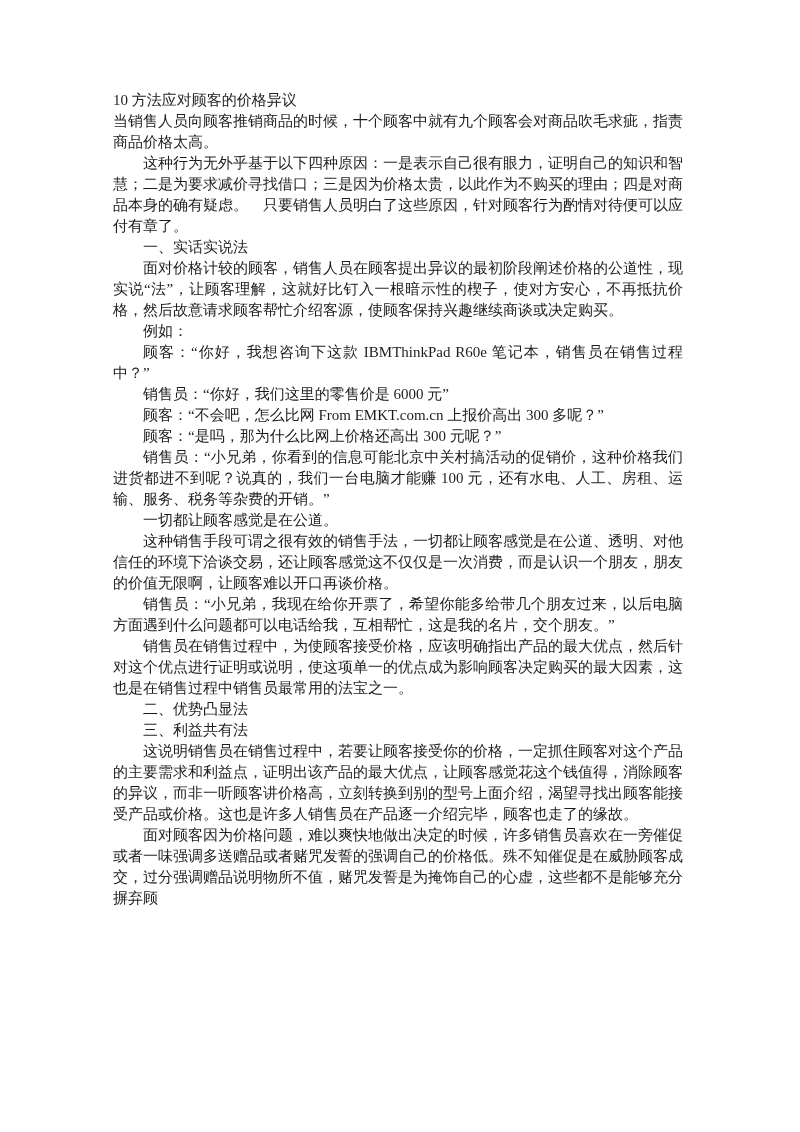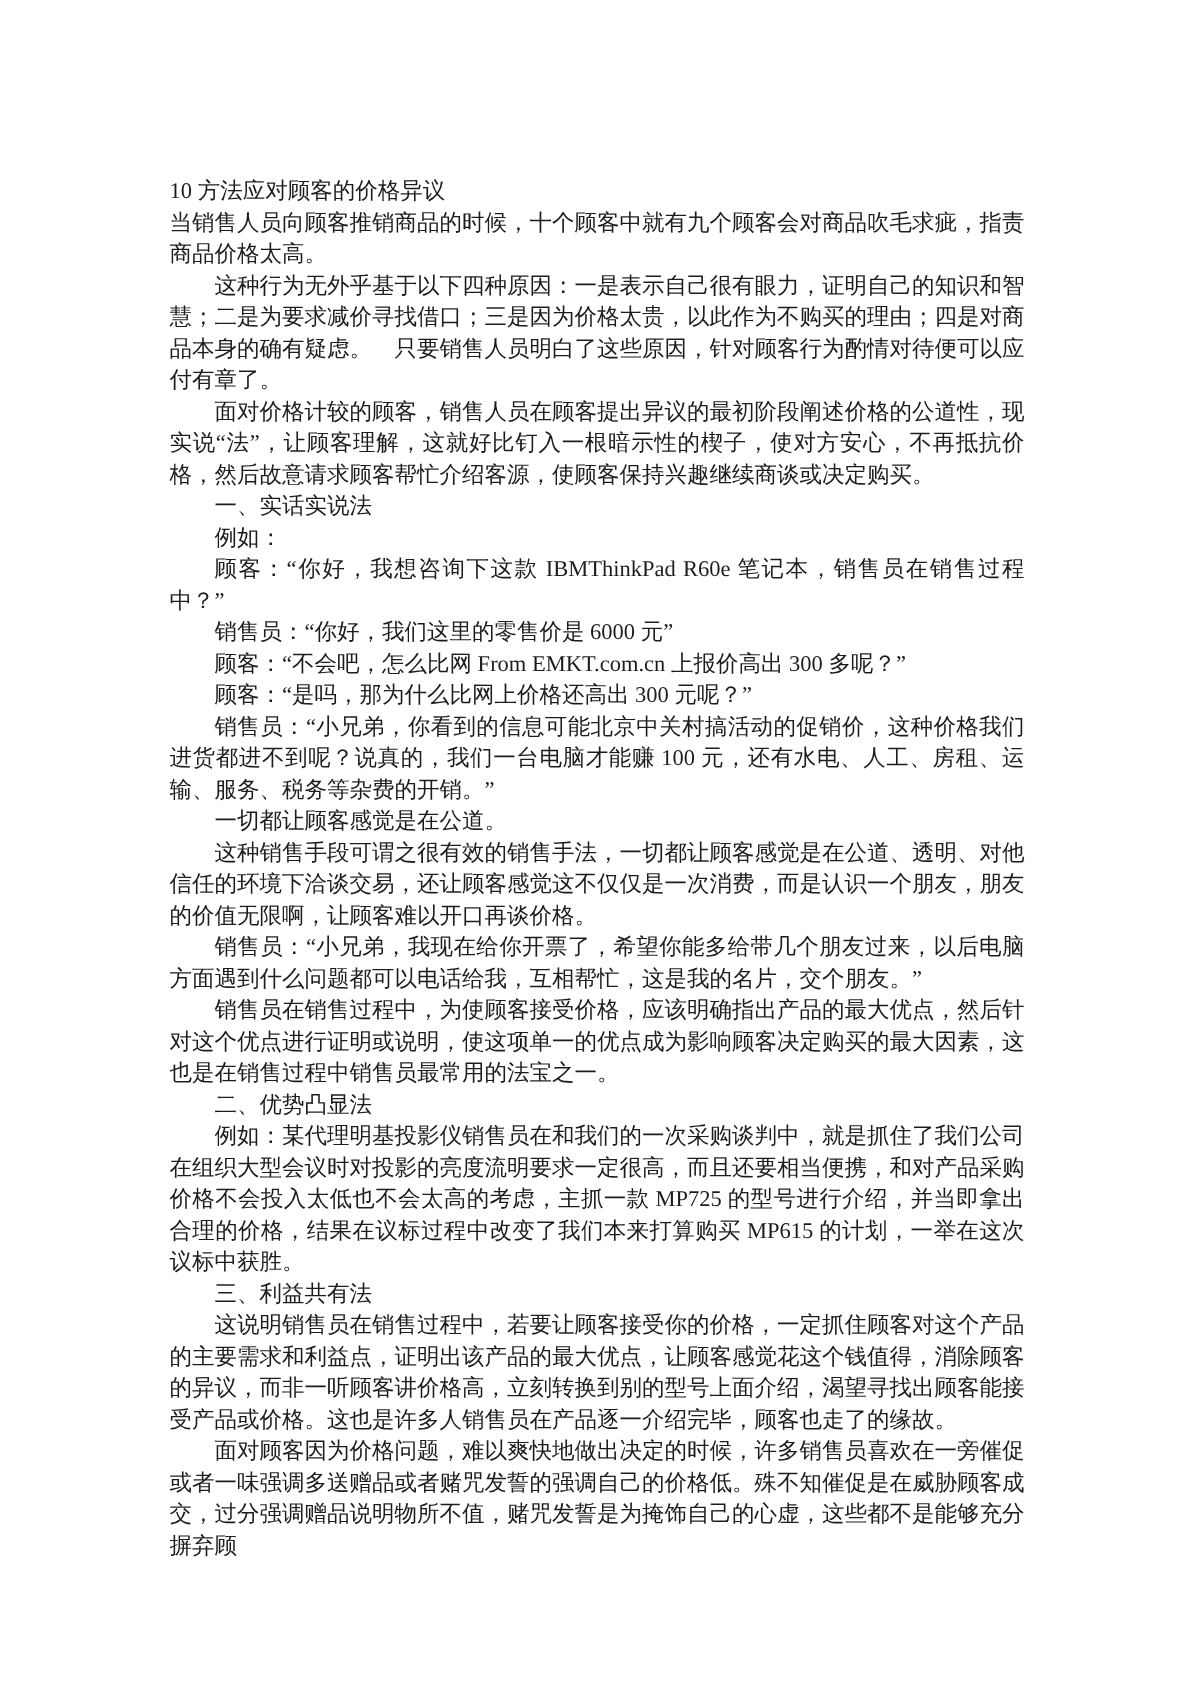--- a/index.html
+++ b/index.html
@@ -17,52 +17,50 @@
   }
   .doc {
     position: absolute;
     left: 113px;
     top: 90px;
     width: 570px;
     font-size: 15px;
     line-height: 21px;
     color: #1c1c1c;
     text-align: justify;
-    margin-top: 28px;
   }
   .doc p {
     margin: 0;
     padding: 0;
     text-indent: 2em;
   }
   .doc p.no-indent {
     text-indent: 0;
   }
 </style>
 </head>
 <body>
 
 <div class="page" style="background: rgb(255, 255, 255);">
   <div class="doc" style="color: rgb(28, 28, 28);">
     <p class="no-indent">10 方法应对顾客的价格异议</p>
     <div>
         <p class="no-indent">当销售人员向顾客推销商品的时候，十个顾客中就有九个顾客会对商品吹毛求疵，指责商品价格太高。</p>
         <p>这种行为无外乎基于以下四种原因：一是表示自己很有眼力，证明自己的知识和智慧；二是为要求减价寻找借口；三是因为价格太贵，以此作为不购买的理由；四是对商品本身的确有疑虑。　只要销售人员明白了这些原因，针对顾客行为酌情对待便可以应付有章了。</p>
+        <p>一、实话实说法</p>
         <p>面对价格计较的顾客，销售人员在顾客提出异议的最初阶段阐述价格的公道性，现实说“法”，让顾客理解，这就好比钉入一根暗示性的楔子，使对方安心，不再抵抗价格，然后故意请求顾客帮忙介绍客源，使顾客保持兴趣继续商谈或决定购买。</p>
-        <p>一、实话实说法</p>
         <p>例如：</p>
         <p>顾客：“你好，我想咨询下这款 IBMThinkPad R60e 笔记本，销售员在销售过程中？”</p>
         <p>销售员：“你好，我们这里的零售价是 6000 元”</p>
         <p>顾客：“不会吧，怎么比网 From EMKT.com.cn 上报价高出 300 多呢？”</p>
         <p>顾客：“是吗，那为什么比网上价格还高出 300 元呢？”</p>
         <p>销售员：“小兄弟，你看到的信息可能北京中关村搞活动的促销价，这种价格我们进货都进不到呢？说真的，我们一台电脑才能赚 100 元，还有水电、人工、房租、运输、服务、税务等杂费的开销。”</p>
         <p>一切都让顾客感觉是在公道。</p>
         <p>这种销售手段可谓之很有效的销售手法，一切都让顾客感觉是在公道、透明、对他信任的环境下洽谈交易，还让顾客感觉这不仅仅是一次消费，而是认识一个朋友，朋友的价值无限啊，让顾客难以开口再谈价格。</p>
         <p>销售员：“小兄弟，我现在给你开票了，希望你能多给带几个朋友过来，以后电脑方面遇到什么问题都可以电话给我，互相帮忙，这是我的名片，交个朋友。”</p>
         <p>销售员在销售过程中，为使顾客接受价格，应该明确指出产品的最大优点，然后针对这个优点进行证明或说明，使这项单一的优点成为影响顾客决定购买的最大因素，这也是在销售过程中销售员最常用的法宝之一。</p>
         <p>二、优势凸显法</p>
-        <p>例如：某代理明基投影仪销售员在和我们的一次采购谈判中，就是抓住了我们公司在组织大型会议时对投影的亮度流明要求一定很高，而且还要相当便携，和对产品采购价格不会投入太低也不会太高的考虑，主抓一款 MP725 的型号进行介绍，并当即拿出合理的价格，结果在议标过程中改变了我们本来打算购买 MP615 的计划，一举在这次议标中获胜。</p>
         <p>三、利益共有法</p>
         <p>这说明销售员在销售过程中，若要让顾客接受你的价格，一定抓住顾客对这个产品的主要需求和利益点，证明出该产品的最大优点，让顾客感觉花这个钱值得，消除顾客的异议，而非一听顾客讲价格高，立刻转换到别的型号上面介绍，渴望寻找出顾客能接受产品或价格。这也是许多人销售员在产品逐一介绍完毕，顾客也走了的缘故。</p>
         <p>面对顾客因为价格问题，难以爽快地做出决定的时候，许多销售员喜欢在一旁催促或者一味强调多送赠品或者赌咒发誓的强调自己的价格低。殊不知催促是在威胁顾客成交，过分强调赠品说明物所不值，赌咒发誓是为掩饰自己的心虚，这些都不是能够充分摒弃顾</p>
       </div>
   </div>
 </div>
 
 </body></html>

